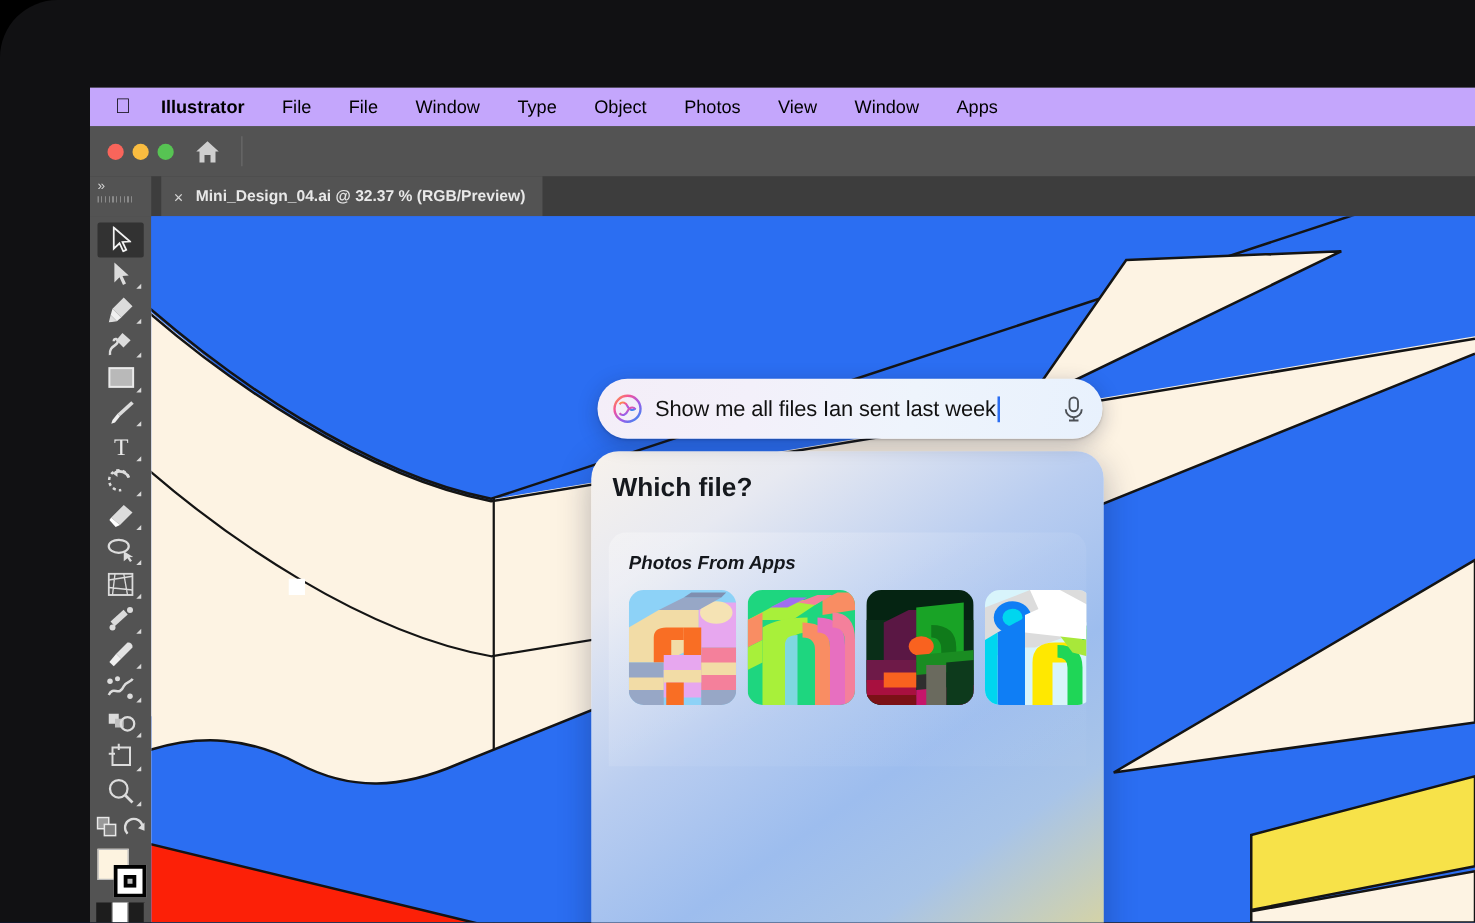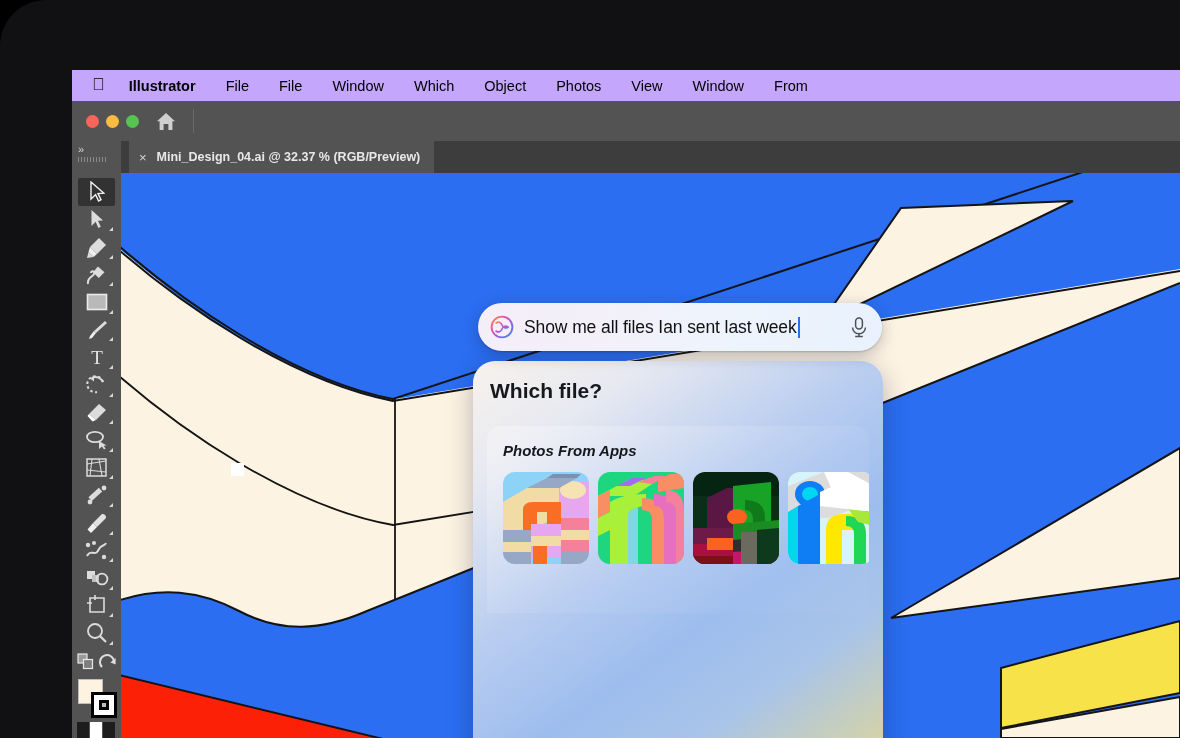--- a/index.html
+++ b/index.html
@@ -171,26 +171,26 @@
 <div id="bezel">
 
   <div id="window">
 
     <div id="menubar">
       <span class="apple"></span>
       <span class="mi app">Illustrator</span>
       <span class="mi">File</span>
       <span class="mi">File</span>
       <span class="mi">Window</span>
-      <span class="mi">Which</span>
+      <span class="mi">Type</span>
       <span class="mi">Object</span>
       <span class="mi">Photos</span>
       <span class="mi">View</span>
       <span class="mi">Window</span>
-      <span class="mi">From</span>
+      <span class="mi">Apps</span>
     </div>
 
     <div id="chrome">
       <div class="traffic">
         <span class="dot r"></span>
         <span class="dot y"></span>
         <span class="dot g"></span>
       </div>
       <div id="homebtn">
         <svg width="20" height="19" viewBox="0 0 20 19">

